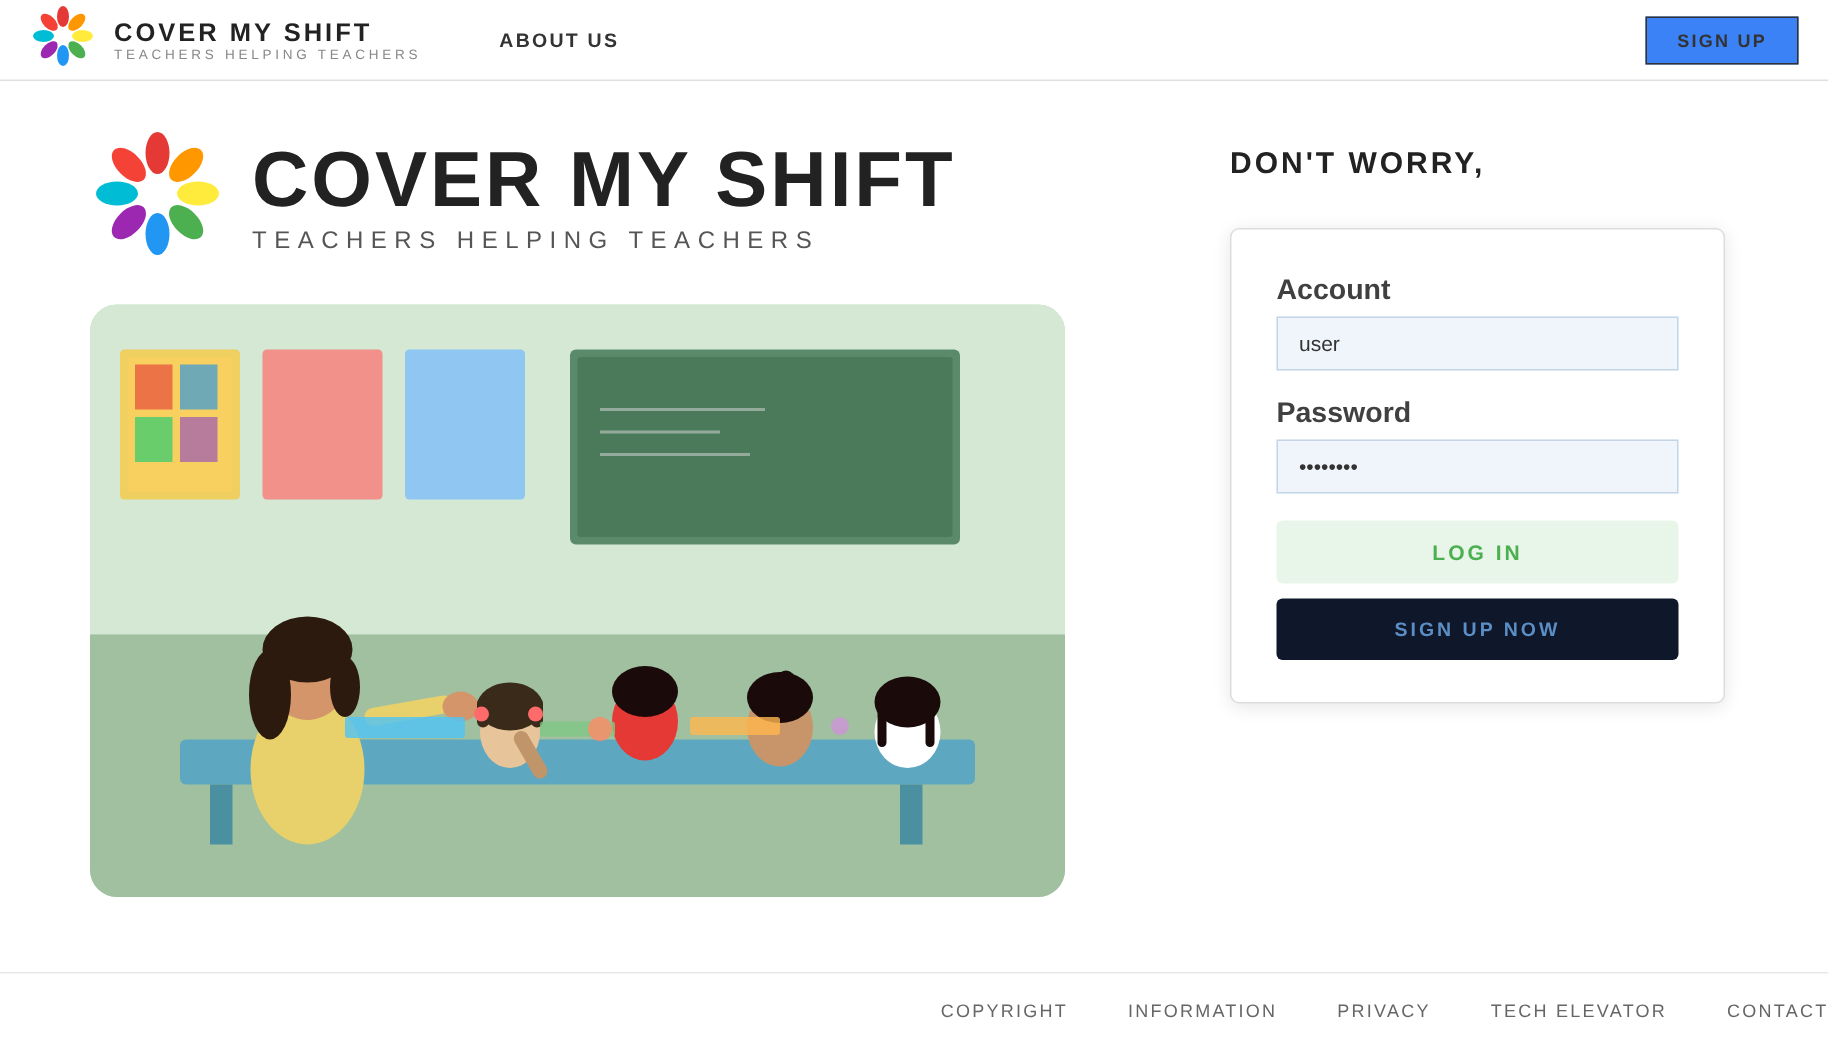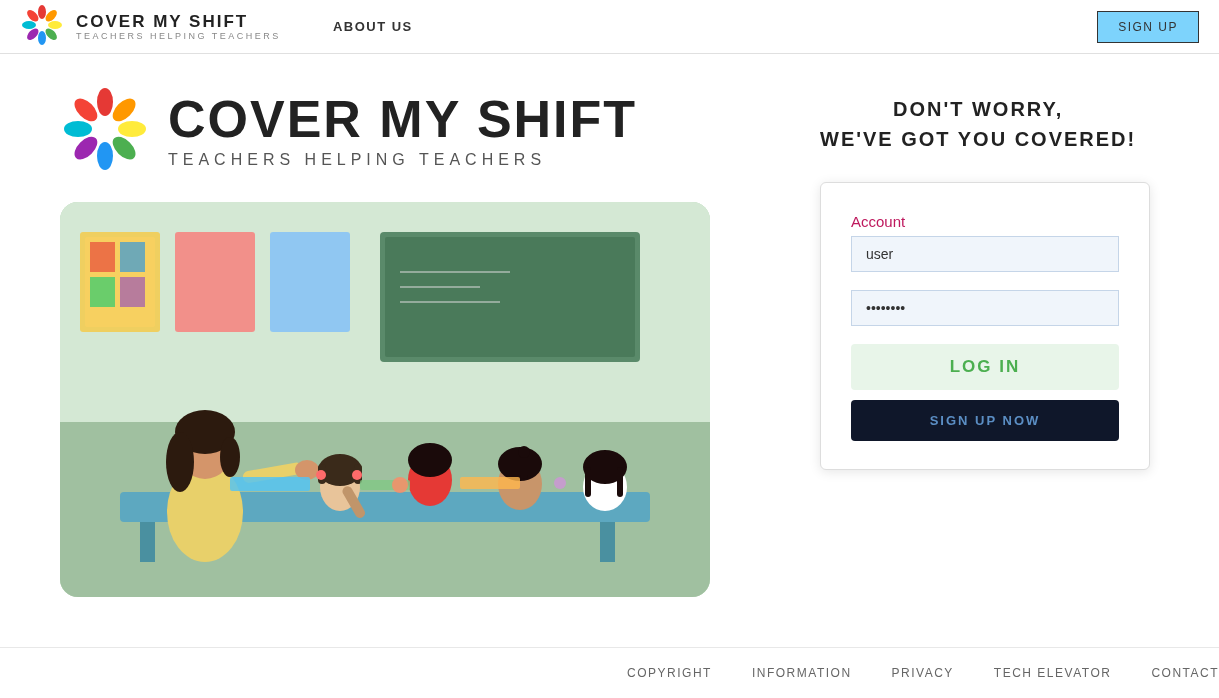--- a/index.html
+++ b/index.html
@@ -53,24 +53,24 @@
       font-weight: 600;
       letter-spacing: 1.5px;
       color: #333;
       text-decoration: none;
       cursor: pointer;
     }
     .signup-btn {
       border: 1.5px solid #333;
       padding: 8px 20px;
       font-size: 12px;
-      font-weight: 400;
+      font-weight: 700;
       letter-spacing: 1.5px;
       color: #333;
-      background: #7dd3fc;
+      background: #3b82f6;
       cursor: pointer;
     }
 
     
     .main {
       display: flex;
       padding: 30px 60px 40px 60px;
       gap: 40px;
       align-items: flex-start;
     }
@@ -138,42 +138,42 @@
       border-radius: 6px;
       box-shadow: 0 2px 12px rgba(0,0,0,0.1);
       padding: 30px 30px 28px 30px;
       width: 330px;
     }
     .form-group {
       margin-bottom: 18px;
     }
     .form-label {
       display: block;
-      font-size: 15px;
-      color: #be185d;
+      font-size: 19px;
+      color: #404040;
       margin-bottom: 6px;
-      font-weight: 400;
+      font-weight: 700;
     }
     .form-input {
       width: 100%;
       padding: 9px 14px;
       border: 1.5px solid #c5d5e8;
       border-radius: 0;
       font-size: 14px;
       color: #333;
       background: #f0f5fb;
       outline: none;
     }
     .btn-login {
       width: 100%;
       padding: 13px;
       background: #e8f5e9;
       border: none;
       border-radius: 4px;
-      font-size: 17px;
+      font-size: 14px;
       font-weight: 700;
       letter-spacing: 2px;
       color: #4caf50;
       cursor: pointer;
       margin-bottom: 10px;
     }
     .btn-signup {
       width: 100%;
       padding: 13px;
       background: #0f172a;
@@ -330,29 +330,29 @@
 
         <circle cx="340" cy="283" r="8" fill="#ff8a65" opacity="0.8"></circle>
         <circle cx="500" cy="281" r="6" fill="#ce93d8" opacity="0.8"></circle>
       </svg>
     </div>
   </div>
 
   <div class="right-section">
     <div class="tagline">
       <div>DON'T WORRY,</div>
-      <div>WE'VE GOT YOU COVERED!</div>
     </div>
 
     <div class="login-card">
       <div class="form-group">
         <label class="form-label">Account</label>
         <input class="form-input" type="text" value="user" style="">
       </div>
       <div class="form-group">
+        <label class="form-label">Password</label>
         <input class="form-input" type="password" value="••••••••" style="">
       </div>
       <button class="btn-login">LOG IN</button>
       <button class="btn-signup">SIGN UP NOW</button>
     </div>
   </div>
 </div>
 
 <footer class="footer">
 <a class="footer-link">COPYRIGHT</a>

